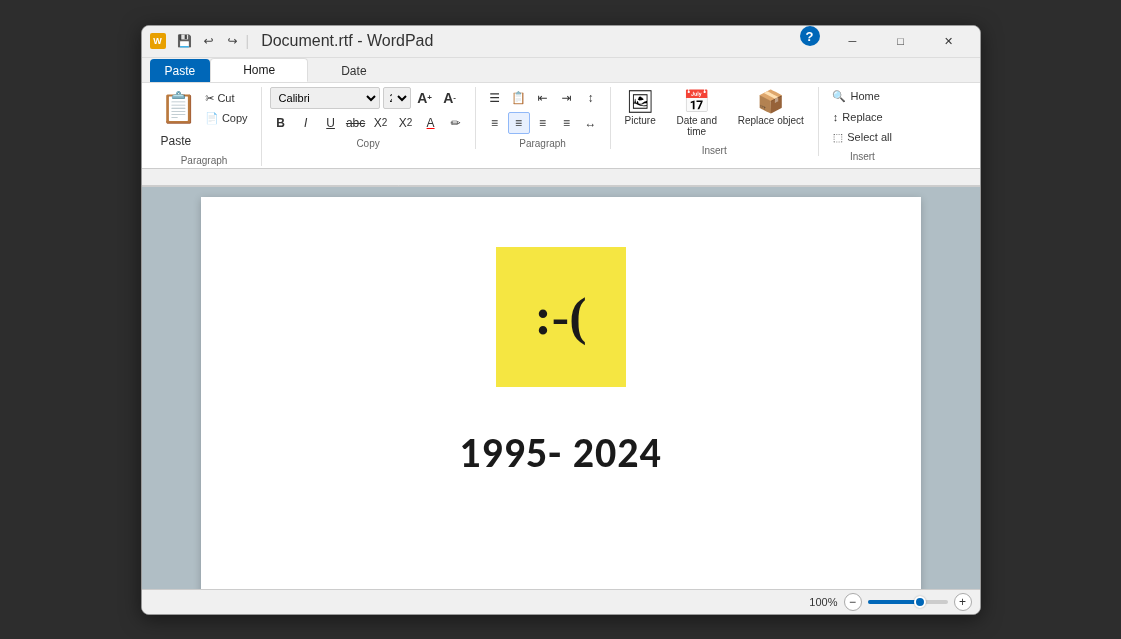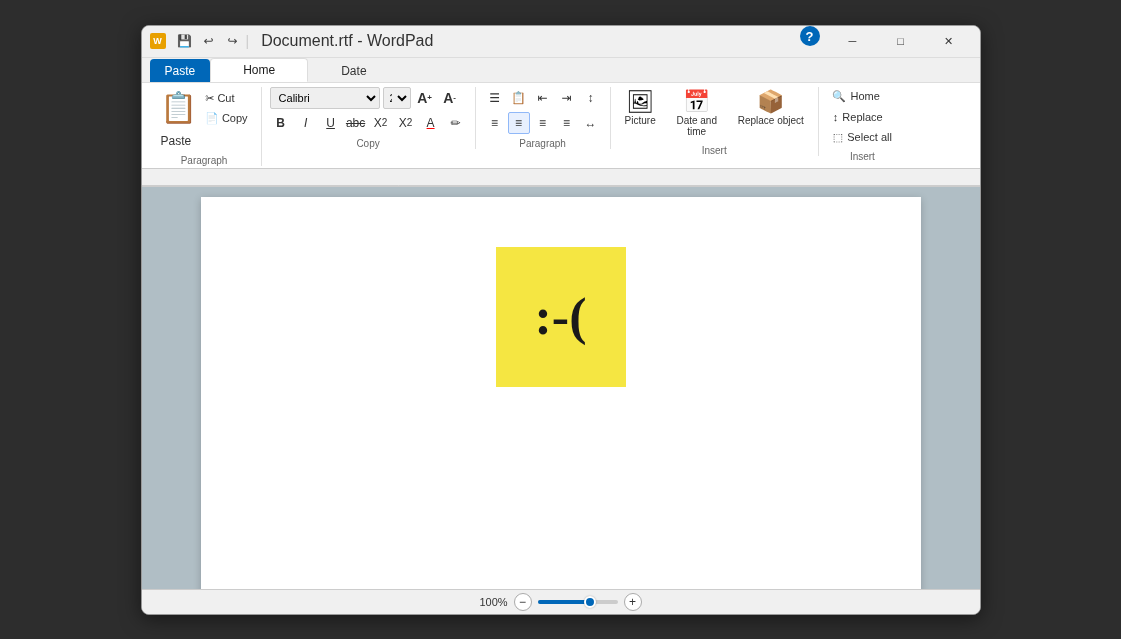--- a/index.html
+++ b/index.html
@@ -336,21 +336,21 @@
       font-family: 'Calibri', 'Segoe UI', sans-serif;
       letter-spacing: 1px;
     }
     
     .status-bar {
       height: 24px;
       background: #f0f0f0;
       border-top: 1px solid #ccc;
       display: flex;
       align-items: center;
-      justify-content: center;
+      justify-content: flex-end;
       padding: 12px 8px;
       gap: 6px;
     }
     .zoom-text {
       font-size: 11px;
       color: #333;
     }
     .zoom-btn {
       width: 18px; height: 18px;
       border: 1px solid #aaa;
@@ -533,20 +533,21 @@
       <line x1="0" y1="17" x2="840" y2="17" stroke="#aaa" stroke-width="1"></line>
 
     </svg>
   </div>
 
   <div class="doc-area">
     <div class="doc-page">
       <div class="doc-image">
         <span class="doc-image-text">:-(</span>
       </div>
+      <span class="doc-main-text">1995- 2024</span>
     </div>
   </div>
 
   <div class="status-bar">
     <span class="zoom-text">100%</span>
     <button class="zoom-btn">−</button>
     <div class="zoom-slider-container">
       <div class="zoom-slider">
         <div class="zoom-slider-track"></div>
         <div class="zoom-slider-thumb"></div>

